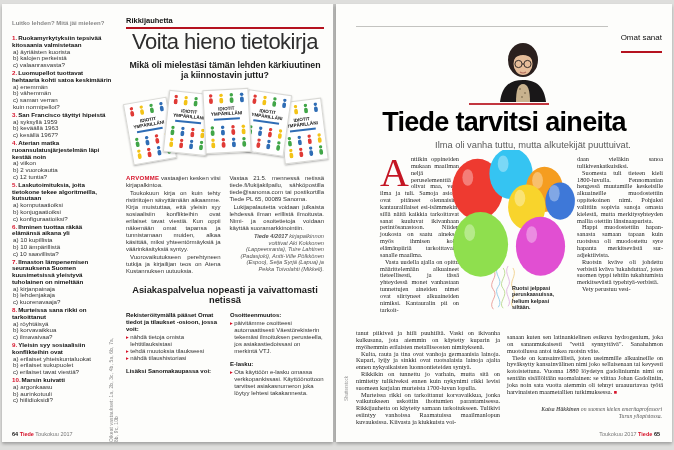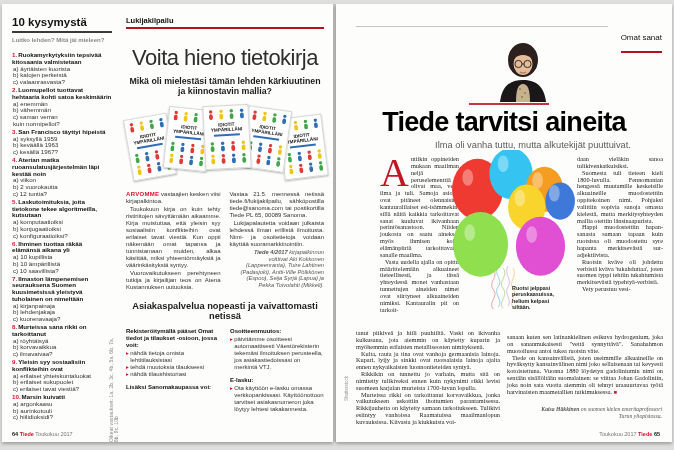--- a/index.html
+++ b/index.html
@@ -25,21 +25,21 @@
   .footer{position:absolute;bottom:5px;font-size:5.5px;color:#777;}
   .footer .fpage{font-weight:bold;color:#111;}
   .footer .fbrand{font-weight:bold;color:#d6132a;}
   .footer-left{left:10px;}
   .footer-right{right:12px;text-align:right;}
 
   
   .mid-col{position:absolute;left:124px;top:12px;width:198px;}
   .kicker{font-size:7.5px;font-weight:bold;color:#111;padding-bottom:2px;border-bottom:2px solid #b5121f;}
   .kicker.short{display:inline-block;min-width:110px;}
-  .contest-headline{margin-top:16px;text-align:center;font-size:22px;font-weight:300;
+  .contest-headline{margin-top:0;text-align:center;font-size:22px;font-weight:300;
                     letter-spacing:-.5px;color:#2e2e2e;}
   .contest-subhead{margin-top:5px;text-align:center;font-size:8.8px;font-weight:bold;line-height:10px;color:#1c1c1c;}
   .books{position:relative;height:80px;margin-top:7px;}
   .book{position:absolute;width:42px;height:60px;background:#fff;border:1px solid #d8d8d4;
         box-shadow:0 1px 2px rgba(0,0,0,.3);}
   .bfig{position:absolute;left:0;top:0;width:100%;height:100%;}
   .btitle{position:absolute;top:16px;left:0;right:0;text-align:center;font-size:4.6px;line-height:5.2px;
           font-weight:bold;color:#111;}
   .bsub{position:absolute;top:28px;left:20%;width:60%;height:1.5px;background:#2f6db5;}
   .b1{left:2px;top:13px;transform:rotate(-10deg);z-index:1;}
@@ -106,21 +106,20 @@
     </symbol>
   </defs>
 </svg>
 
 <div class="spread">
   <div class="gutter"></div>
 
   <div class="page page-left">
 
     <div class="quiz-col">
-      <div class="quiz-title">10 kysymystä</div>
       <div class="quiz-sub">Luitko lehden? Mitä jäi mieleen?</div>
       <div class="quiz-lines">
 
       <div class="ql q"><span class="qn">1.</span><span>Ruokamyrkytyksiin tepsivää kitosaania valmistetaan</span></div>
           <div class="ql o"><span class="qn"></span><span>a) äyriäisten kuorista</span></div>
           <div class="ql o"><span class="qn"></span><span>b) kalojen perkeistä</span></div>
           <div class="ql o"><span class="qn"></span><span>c) valaanrasvasta?</span></div>
           <div class="ql q"><span class="qn">2.</span><span>Luomupellot tuottavat hehtaaria kohti satoa keskimäärin</span></div>
           <div class="ql o"><span class="qn"></span><span>a) enemmän</span></div>
           <div class="ql o"><span class="qn"></span><span>b) vähemmän</span></div>
@@ -161,23 +160,23 @@
         </div>
     </div>
     <div class="quiz-answers">Oikeat vastaukset: 1a, 2b, 3c, 4b, 5a, 6b, 7a, 8b, 9c, 10b</div>
     <div class="footer footer-left">
       <span class="fpage">64</span>
       <span class="fbrand">Tiede</span>
       <span>Toukokuu 2017</span>
     </div>
 
     <div class="mid-col">
-      <div class="kicker">Lukijakilpailu</div>
+      <div class="kicker">Rikkijauhetta</div>
       <div class="contest-headline">Voita hieno tietokirja</div>
-      <div class="contest-subhead">Mikä oli mielestäsi tämän lehden kärkiuutinen ja kiinnostavin mallia?</div>
+      <div class="contest-subhead">Mikä oli mielestäsi tämän lehden kärkiuutinen ja kiinnostavin juttu?</div>
 
       <div class="books">
         <div class="book b1">
           <svg class="bfig" viewBox="0 0 42 60">
               <use href="#fig" width="7" height="10" x="3" y="3" fill="#e03a36"></use>
               <use href="#fig" width="7" height="10" x="13" y="3" fill="#f3c317"></use>
               <use href="#fig" width="7" height="10" x="23" y="3" fill="#41a648"></use>
               <use href="#fig" width="7" height="10" x="33" y="3" fill="#2f6db5"></use>
               <use href="#fig" width="7" height="10" x="3" y="34" fill="#41a648"></use>
               <use href="#fig" width="7" height="10" x="13" y="34" fill="#2f6db5"></use>

